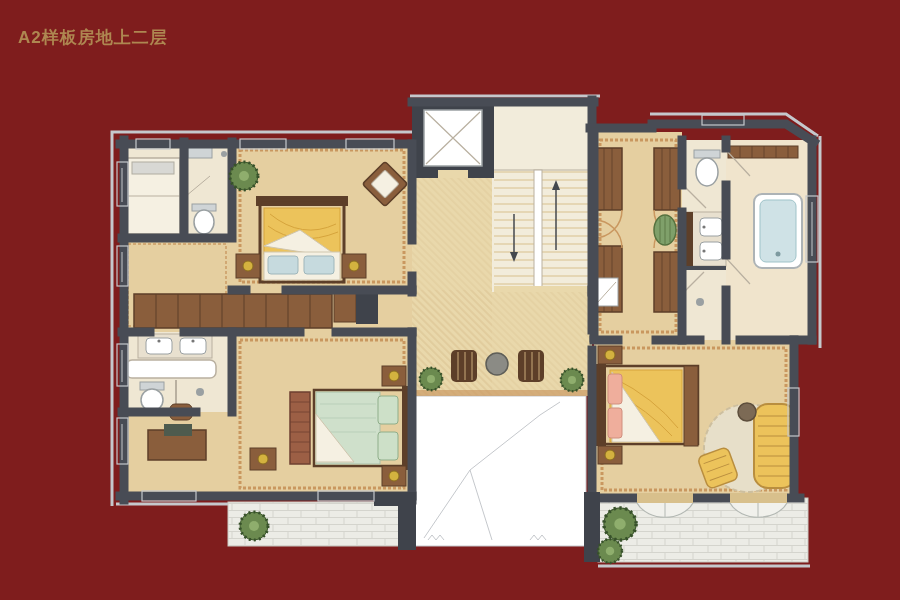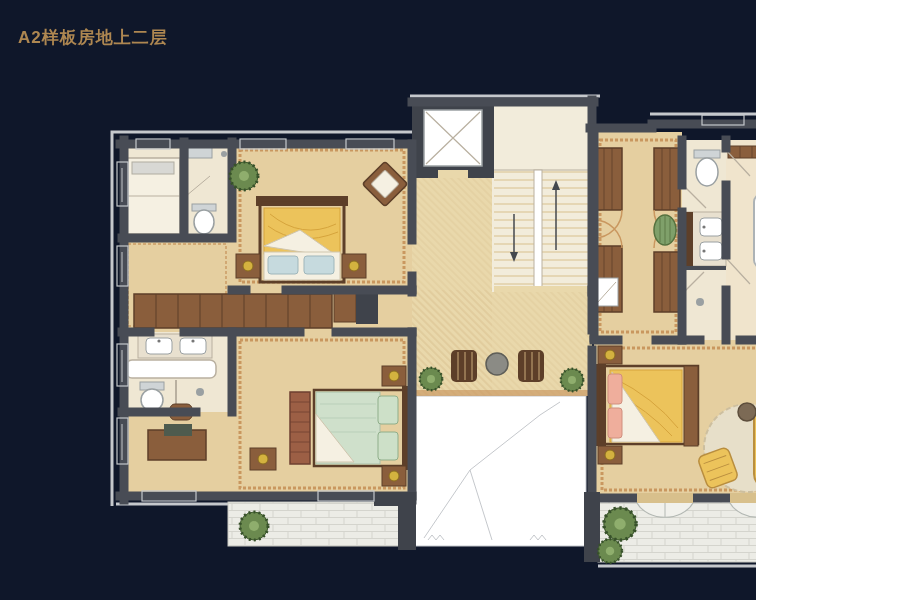--- a/index.html
+++ b/index.html
@@ -6,21 +6,21 @@
     --title-color:#ae8751; --wall:#484c55; --wall-light:#c9ced4;
     --floor:#e5cfa0; --floor-pale:#efe7d3; --bath-floor:#f0e4cc;
     --hall:#e9d8ab; --hall-line:#d8bf8e; --trim:#c9975f;
     --wood:#8a5e3c; --wood-dark:#5d3f29; --charcoal:#3f434b;
     --bed-yellow:#ecc35b; --bed-green:#cfe0cb; --pillow-blue:#c6dade;
     --pillow-pink:#efae9c; --sheet:#f5f0e2; --water:#cfe2e6;
     --stone:#ecece6; --plant:#6b8a4f; --plant-dark:#41582f;
     --gold:#d4b23f; --line-gray:#b9b0a0; --frame-gray:#c5c8cc; --rug:#e7dfc9;
   }
   html,body{margin:0;padding:0;background:#fff;}
-  #stage{position:relative;width:756px;height:600px;background:#0f172a;overflow:hidden;
+  #stage{position:relative;width:900px;height:600px;background:#7f1d1d;overflow:hidden;
          font-family:"Liberation Sans",sans-serif;}
   #plan-title{position:absolute;left:18px;top:26px;font-size:17px;font-weight:bold;
               letter-spacing:1px;color:var(--title-color);}
   svg{position:absolute;left:0;top:0;}
   
   .f-floor{fill:var(--floor)} .f-pale{fill:var(--floor-pale)} .f-bath{fill:var(--bath-floor)}
   .f-hall{fill:var(--hall)} .f-white{fill:#ffffff} .f-wood{fill:var(--wood)}
   .f-woodd{fill:var(--wood-dark)} .f-char{fill:var(--charcoal)} .f-stone{fill:var(--stone)}
   .f-gold{fill:var(--gold)} .f-plant{fill:var(--plant)} .f-yellow{fill:var(--bed-yellow)}
   .f-green{fill:var(--bed-green)} .f-sheet{fill:var(--sheet)} .f-pblue{fill:var(--pillow-blue)}

